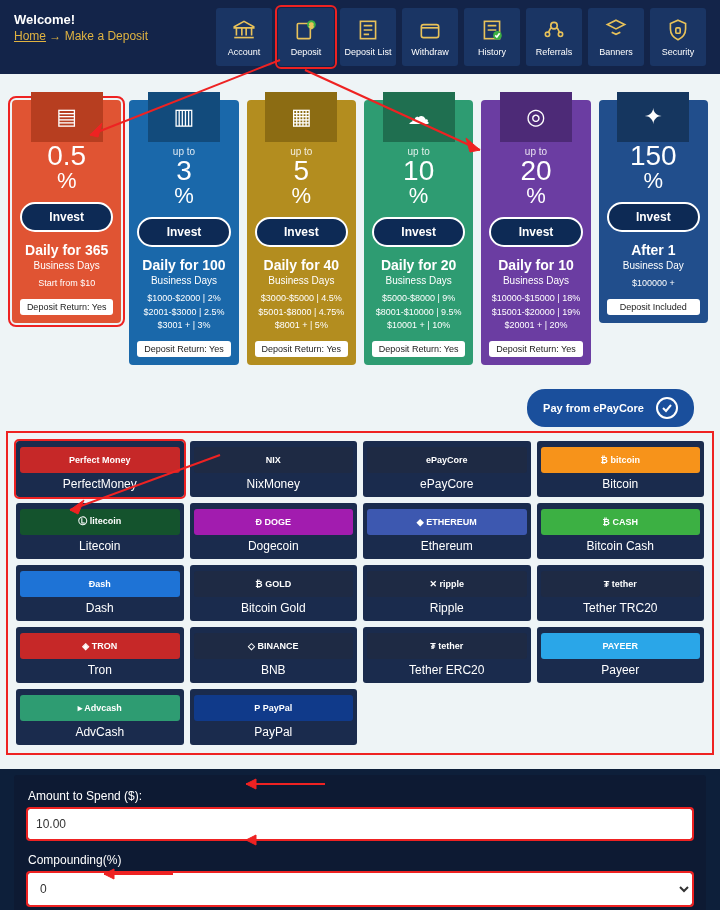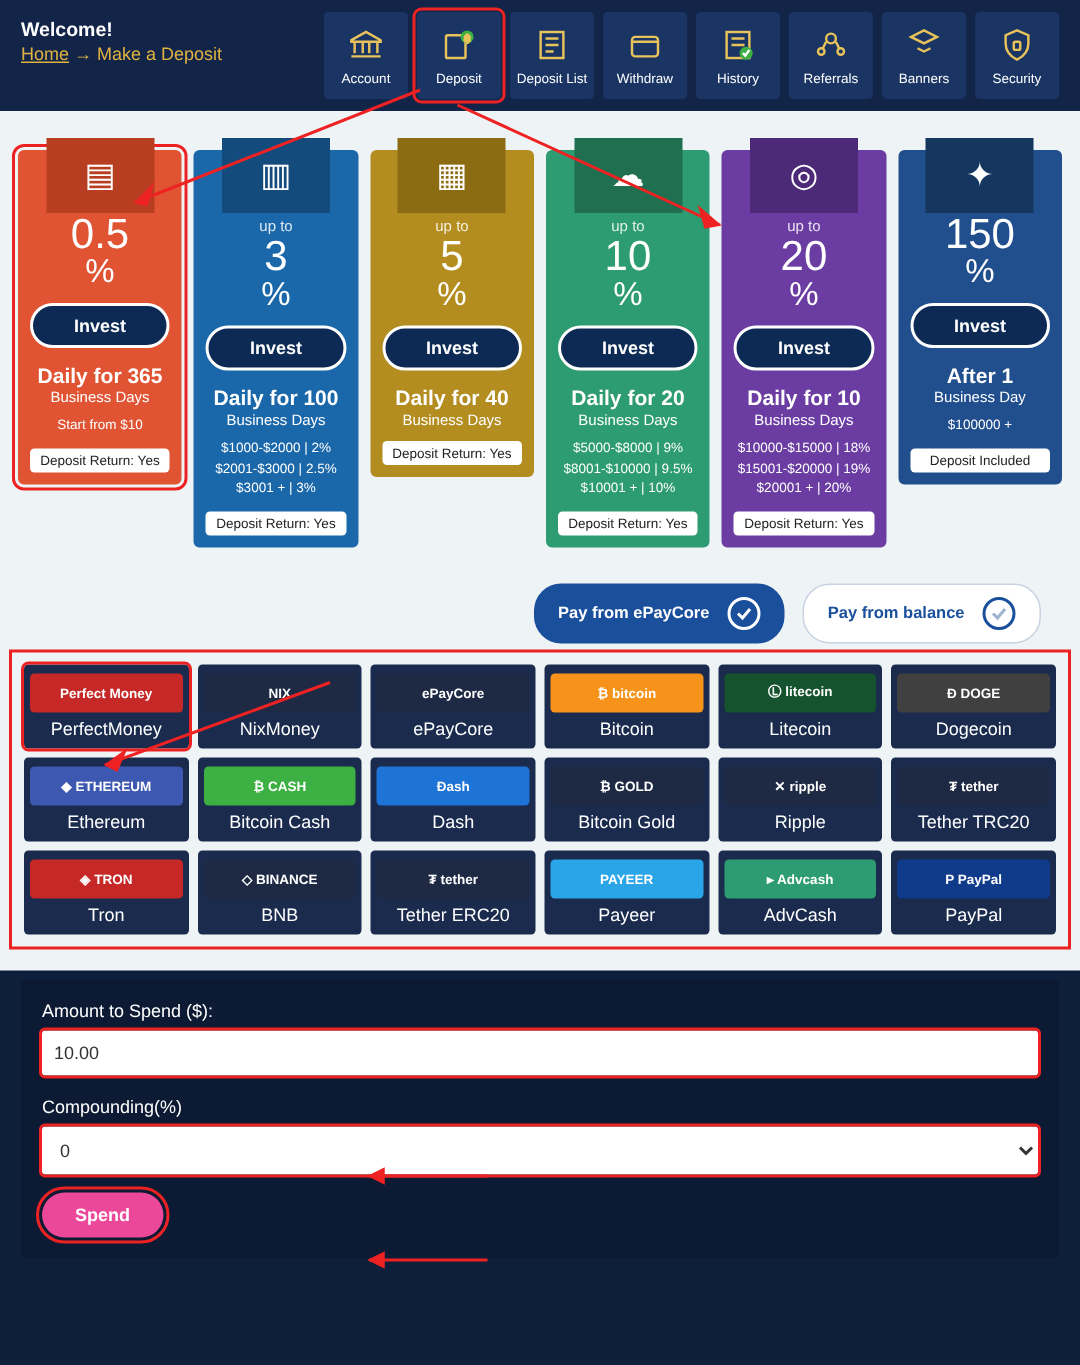--- a/index.html
+++ b/index.html
@@ -142,21 +142,21 @@
     display:flex;align-items:center;justify-content:center;
   }
 
   
   .processors-wrap{
     background:#eef4f6;
     padding:10px 14px 18px 14px;
   }
   .processors {
     display:grid;
-    grid-template-columns:repeat(6,1fr);
+    grid-template-columns:repeat(4,1fr);
     gap:6px;
     outline:2px solid #e22;
     outline-offset:4px;
     padding:4px;
   }
   .proc {
     background:#1a2b4d;
     border-radius:3px;
     text-align:center;
     padding:6px 4px;
@@ -353,20 +353,21 @@
       </div>
       <div class="plan c2">
         <div class="plan-ribbon">
           <span style="font-size:22px;color:#fff;">▦</span>
         </div>
         <div class="plan-upto">up to</div>
         <div class="plan-rate">5<span class="pct">%</span></div>
         <button class="invest-btn">Invest</button>
         <div class="plan-title">Daily for 40</div>
         <div class="plan-sub">Business Days</div>
+        <div class="plan-tiers">$3000-$5000 | 4.5%<br>$5001-$8000 | 4.75%<br>$8001 + | 5%</div>
         <div class="plan-return">Deposit Return: Yes</div>
       </div>
       <div class="plan c3">
         <div class="plan-ribbon">
           <span style="font-size:22px;color:#fff;">☁</span>
         </div>
         <div class="plan-upto">up to</div>
         <div class="plan-rate">10<span class="pct">%</span></div>
         <button class="invest-btn">Invest</button>
         <div class="plan-title">Daily for 20</div>
@@ -401,28 +402,20 @@
 
   <div class="pay-tabs" style="padding-top:24px;">
     <div class="pay-tab active">
       <span>Pay from ePayCore</span>
       <span class="check">
         <svg width="12" height="12" viewBox="0 0 12 12">
             <path d="M2 6l3 3 5-6" stroke="#fff" stroke-width="2" fill="none"></path>
           </svg>
       </span>
     </div>
-    <div class="pay-tab inactive">
-      <span>Pay from balance</span>
-      <span class="check">
-        <svg width="12" height="12" viewBox="0 0 12 12">
-            <path d="M2 6l3 3 5-6" stroke="#9fb3cf" stroke-width="2" fill="none"></path>
-          </svg>
-      </span>
-    </div>
   </div>
 
   <div class="processors-wrap" style="padding:10px 0 0 0;">
     <div class="processors" id="proc-grid">
         <div class="proc selected">
           <div class="proc-logo" style="background:#c62828">Perfect Money</div>
           <div class="proc-label">PerfectMoney</div>
         </div>
         <div class="proc">
           <div class="proc-logo" style="background:#1e2a44">NIX</div>
@@ -434,21 +427,21 @@
         </div>
         <div class="proc">
           <div class="proc-logo" style="background:#f7931a">₿ bitcoin</div>
           <div class="proc-label">Bitcoin</div>
         </div>
         <div class="proc">
           <div class="proc-logo" style="background:#14532d">Ⓛ litecoin</div>
           <div class="proc-label">Litecoin</div>
         </div>
         <div class="proc">
-          <div class="proc-logo" style="background:#404040">Ð DOGE</div>
+          <div class="proc-logo" style="background:#a21caf">Ð DOGE</div>
           <div class="proc-label">Dogecoin</div>
         </div>
         <div class="proc">
           <div class="proc-logo" style="background:#3d58b0">◆ ETHEREUM</div>
           <div class="proc-label">Ethereum</div>
         </div>
         <div class="proc">
           <div class="proc-logo" style="background:#3cb043">₿ CASH</div>
           <div class="proc-label">Bitcoin Cash</div>
         </div>

